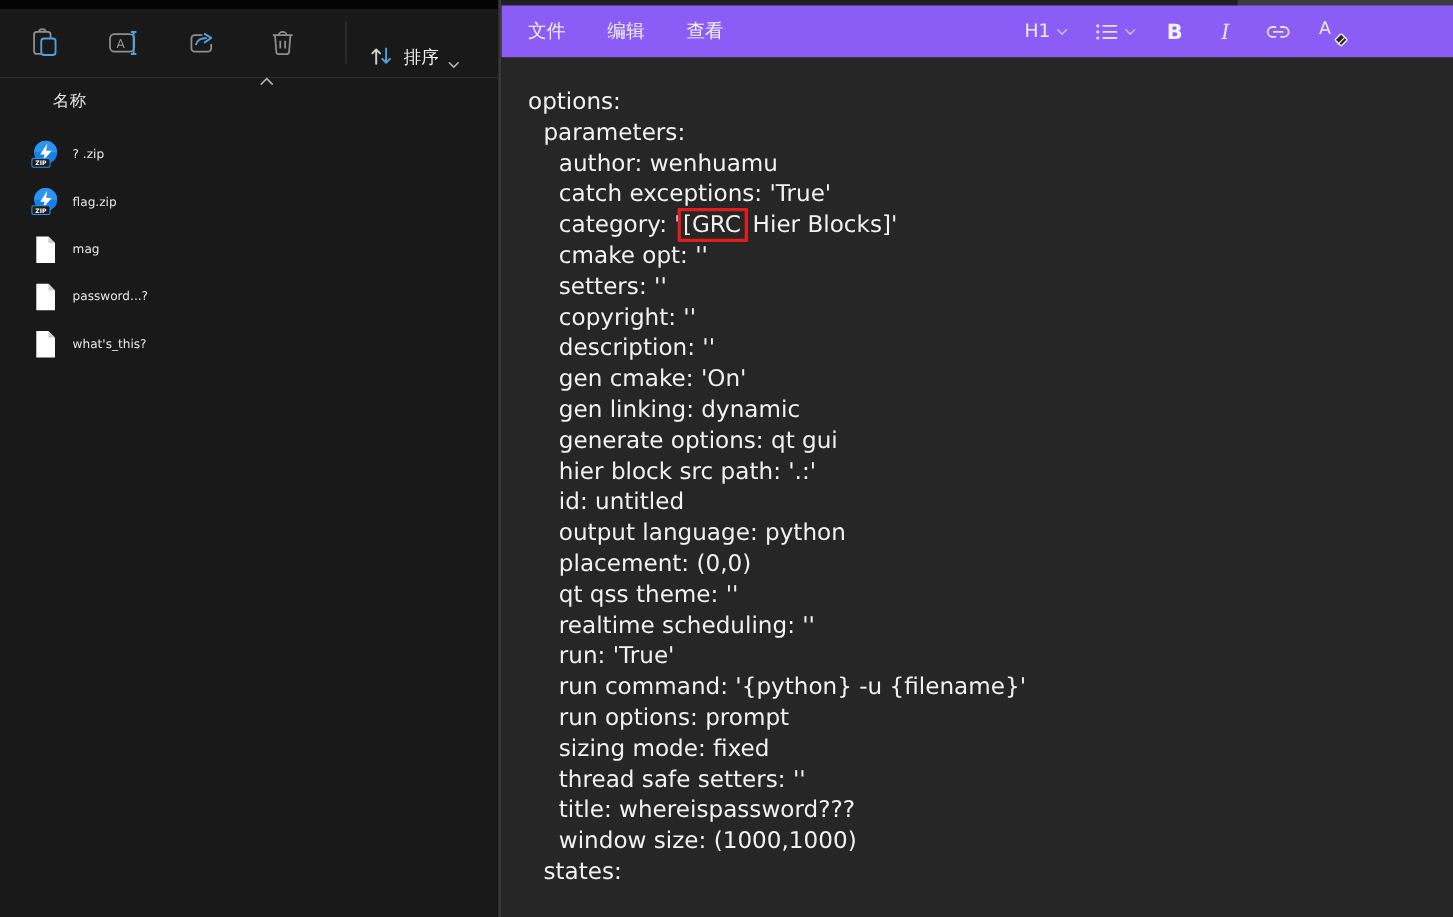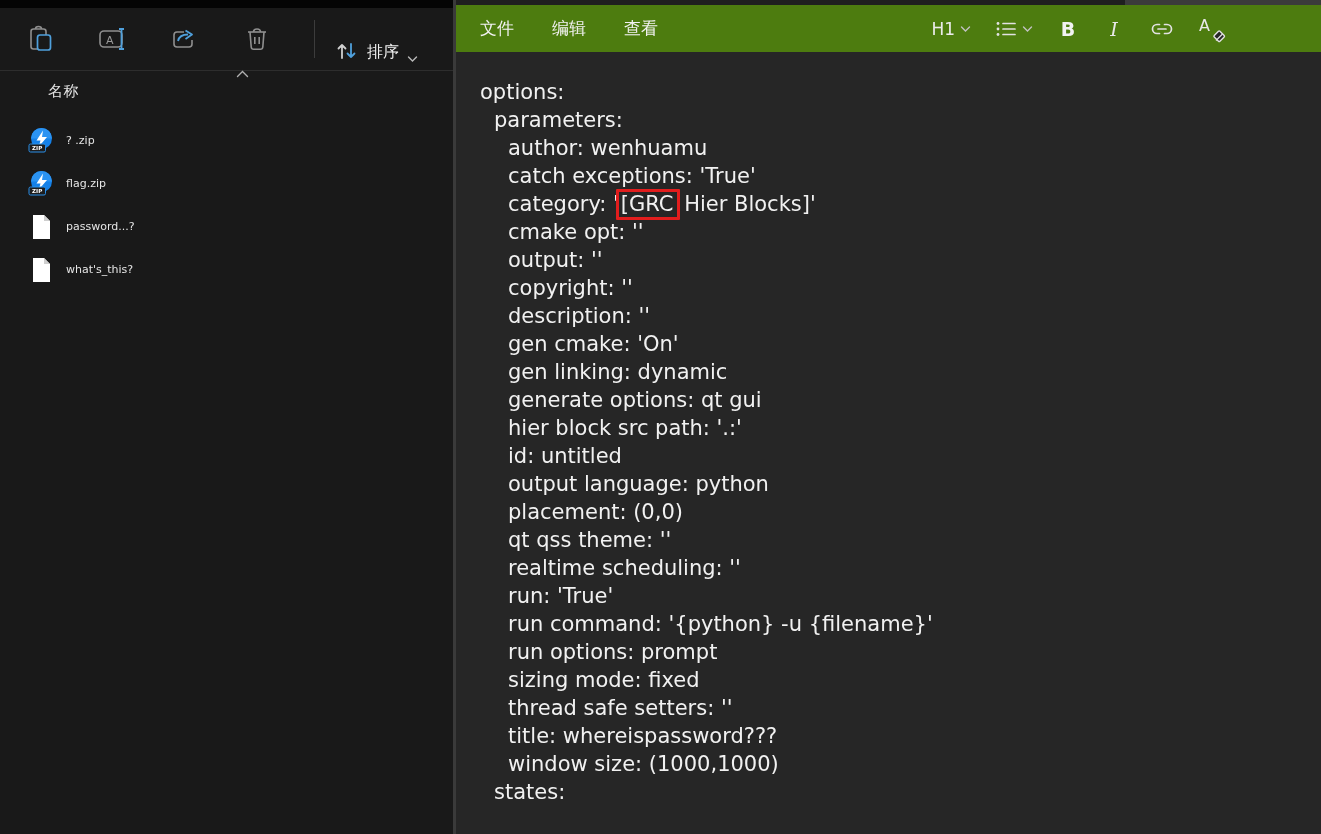--- a/index.html
+++ b/index.html
@@ -26,21 +26,21 @@
   .file-row .icon-slot{ width:27px; height:27px; flex:0 0 27px; display:flex; align-items:center; justify-content:center; }
   .file-label{ margin-left:11px; font-size:11px; color:#e5e5e5; }
 
   
   .seam{ position:absolute; left:453px; top:0; width:3px; height:834px; background:#3a3a3a; }
 
   
   .editor{ position:absolute; left:456px; top:0; width:865px; height:834px; background:#262626; }
   .editor-topstrip{ position:absolute; left:0; top:0; width:100%; height:5px; background:#1f1f1f; }
   .editor-topstrip-light{ position:absolute; left:669px; top:0; right:0; height:6px; background:#3b3b3b; }
-  .menubar{ position:absolute; left:0; top:5px; width:100%; height:47px; background:#4d7c0f;
+  .menubar{ position:absolute; left:0; top:5px; width:100%; height:47px; background:#8b5cf6;
             display:flex; align-items:center; }
   .menus{ display:flex; align-items:center; padding-left:10px; }
   .menu-item{ font-size:17px; color:#f2f2f2; padding:6px 14px; margin-right:10px; border-radius:4px; }
   .fmt-tools{ margin-left:auto; margin-right:96px; display:flex; align-items:center; gap:24px; color:#e2e2e2; }
   .fmt-btn{ display:flex; align-items:center; gap:5px; min-width:22px; justify-content:center; }
   .h1-label{ font-size:17px; color:#ececec; }
   .bold-glyph{ font-size:19px; font-weight:700; color:#f2f2f2; }
   .italic-glyph{ font-size:19px; font-style:italic; font-family:"DejaVu Serif","Liberation Serif",serif; color:#e8e8e8; }
   .clearfmt{ position:relative; width:26px; height:26px; }
   .clearfmt .A{ position:absolute; left:0; top:0; font-size:16px; color:#e8e8e8; }
@@ -147,20 +147,29 @@
   </span>
 <span class="file-label">flag.zip</span>
       </div>
       <div class="file-row">
   <span class="icon-slot">
     <svg width="21" height="26" viewBox="0 0 21 26">
       <path d="M2 1 h11 l6 6 v18 h-17 z" fill="#ffffff"></path>
       <path d="M13 1 l6 6 h-6 z" fill="#cfcfcf"></path>
     </svg>
   </span>
+<span class="file-label">mag</span>
+      </div>
+      <div class="file-row">
+  <span class="icon-slot">
+    <svg width="21" height="26" viewBox="0 0 21 26">
+      <path d="M2 1 h11 l6 6 v18 h-17 z" fill="#ffffff"></path>
+      <path d="M13 1 l6 6 h-6 z" fill="#cfcfcf"></path>
+    </svg>
+  </span>
 <span class="file-label">password...?</span>
       </div>
       <div class="file-row">
   <span class="icon-slot">
     <svg width="21" height="26" viewBox="0 0 21 26">
       <path d="M2 1 h11 l6 6 v18 h-17 z" fill="#ffffff"></path>
       <path d="M13 1 l6 6 h-6 z" fill="#cfcfcf"></path>
     </svg>
   </span>
 <span class="file-label">what's_this?</span>
@@ -234,21 +243,21 @@
     </div>
   </div>
 
   <div class="editor-body" id="editor-body">
       <div class="yaml-line" style="padding-left: 0px;">options:</div>
       <div class="yaml-line" style="padding-left: 14px;">parameters:</div>
       <div class="yaml-line" style="padding-left: 28px;">author: wenhuamu</div>
       <div class="yaml-line" style="padding-left: 28px;">catch exceptions: 'True'</div>
       <div class="yaml-line" style="padding-left: 28px;"><span>category: '</span><span class="redbox">[GRC</span><span> Hier Blocks]'</span></div>
       <div class="yaml-line" style="padding-left: 28px;">cmake opt: ''</div>
-      <div class="yaml-line" style="padding-left: 28px;">output: ''</div>
+      <div class="yaml-line" style="padding-left: 28px;">setters: ''</div>
       <div class="yaml-line" style="padding-left: 28px;">copyright: ''</div>
       <div class="yaml-line" style="padding-left: 28px;">description: ''</div>
       <div class="yaml-line" style="padding-left: 28px;">gen cmake: 'On'</div>
       <div class="yaml-line" style="padding-left: 28px;">gen linking: dynamic</div>
       <div class="yaml-line" style="padding-left: 28px;">generate options: qt gui</div>
       <div class="yaml-line" style="padding-left: 28px;">hier block src path: '.:'</div>
       <div class="yaml-line" style="padding-left: 28px;">id: untitled</div>
       <div class="yaml-line" style="padding-left: 28px;">output language: python</div>
       <div class="yaml-line" style="padding-left: 28px;">placement: (0,0)</div>
       <div class="yaml-line" style="padding-left: 28px;">qt qss theme: ''</div>

